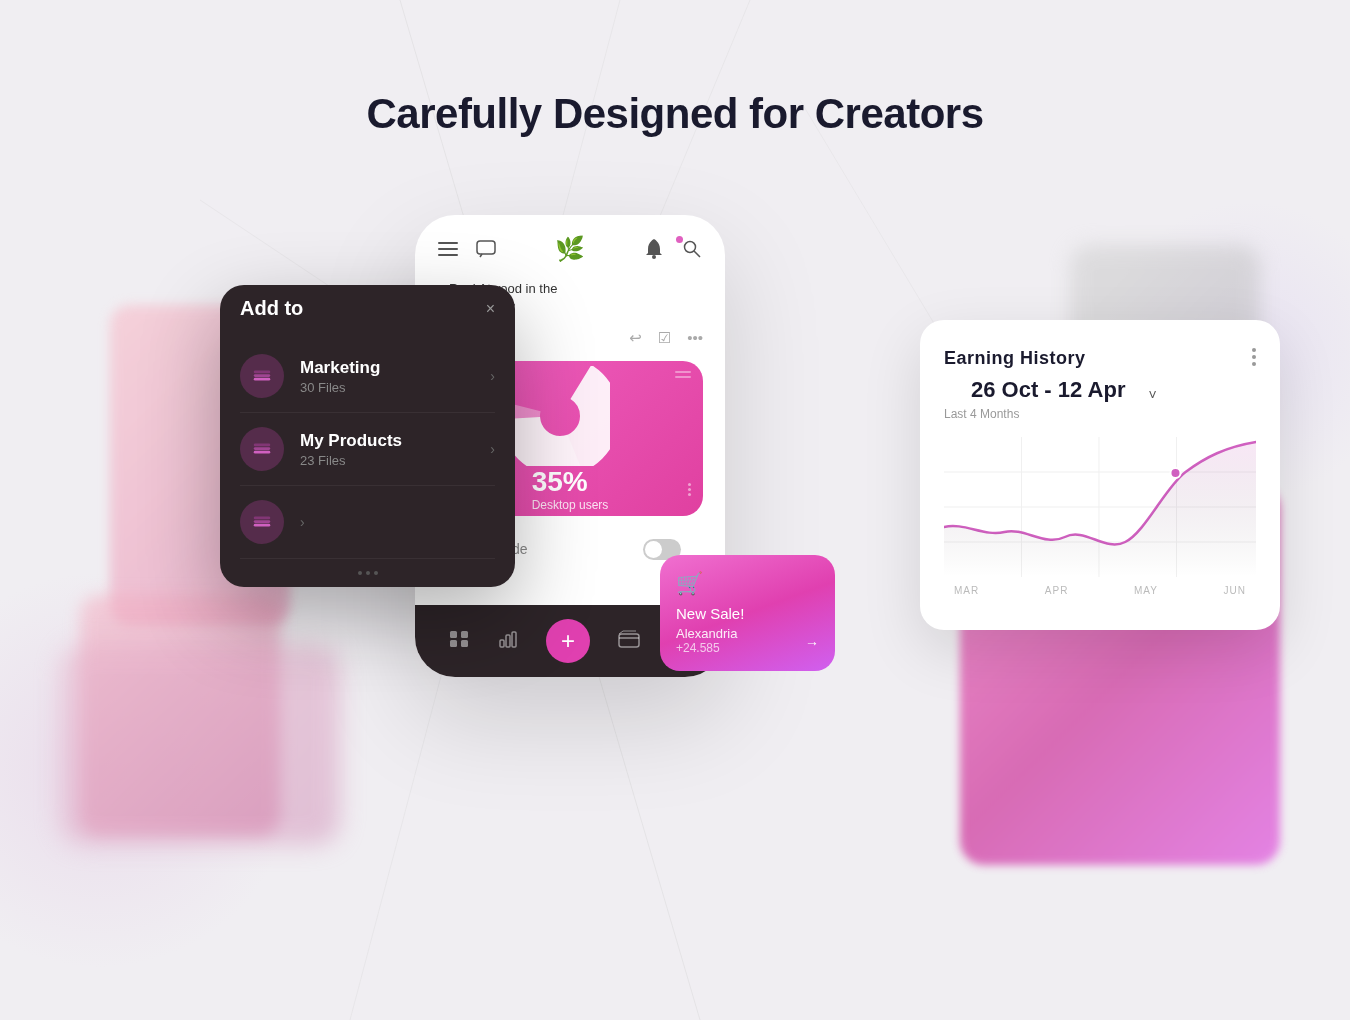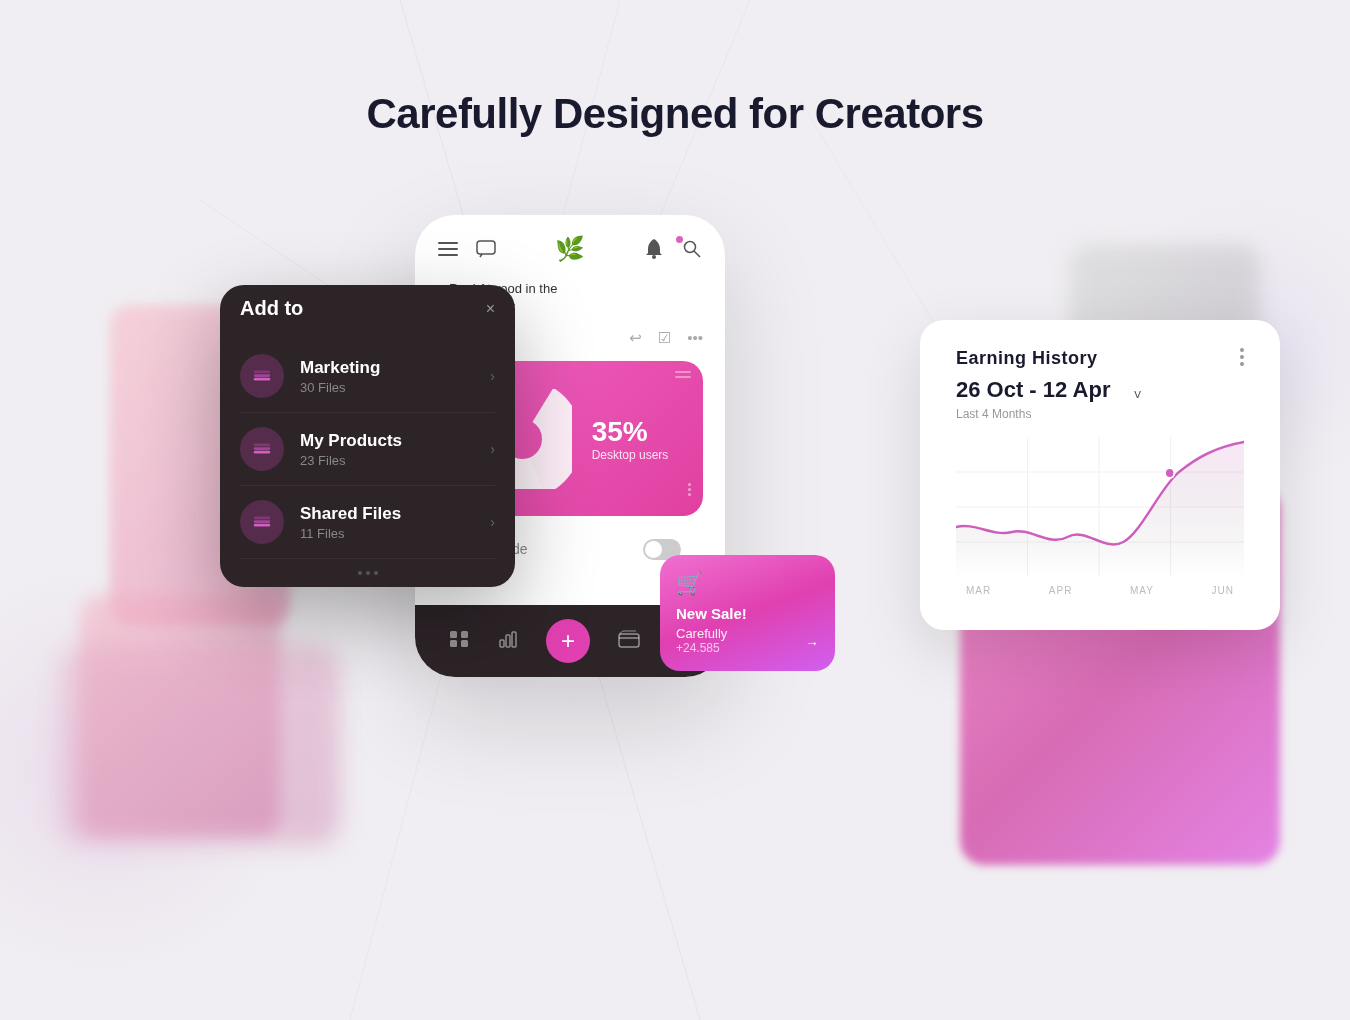--- a/index.html
+++ b/index.html
@@ -123,21 +123,21 @@
     .earning-card {
       position: absolute;
       right: 70px;
       top: 135px;
       width: 360px;
       height: 310px;
       background: white;
       border-radius: 24px;
       box-shadow: 0 20px 60px rgba(0,0,0,0.12);
       z-index: 5;
-      padding: 28px 36px 20px;
+      padding: 28px 24px 20px;
       overflow: hidden;
     }
 
     .earning-card-header {
       display: flex;
       justify-content: space-between;
       align-items: flex-start;
       margin-bottom: 8px;
     }
 
@@ -159,20 +159,21 @@
       height: 4px;
       background: #999;
       border-radius: 50%;
     }
 
     .earning-date-row {
       display: flex;
       align-items: flex-end;
       gap: 23px;
       margin-bottom: 4px;
+      margin-left: 27px;
     }
 
     .earning-date {
       font-size: 22px;
       font-weight: 700;
       color: #1a1a2e;
     }
 
     .earning-chevron {
       font-size: 14px;
@@ -390,20 +391,21 @@
       width: 100%;
       height: 155px;
       background: linear-gradient(135deg, #f060c0, #e040a0);
       border-radius: 20px;
       display: flex;
       align-items: center;
       justify-content: center;
       margin-bottom: 14px;
       position: relative;
       overflow: hidden;
+      flex-direction: column;
     }
 
     .pie-lines {
       position: absolute;
       right: 12px;
       top: 10px;
       display: flex;
       flex-direction: column;
       gap: 3px;
     }
@@ -518,21 +520,21 @@
       z-index: 9;
     }
 
     .new-sale-icon {
       font-size: 22px;
       margin-bottom: 8px;
     }
 
     .new-sale-title {
       font-size: 15px;
-      font-weight: 700;
+      font-weight: 400;
       margin-bottom: 4px;
     }
 
     .new-sale-name {
       font-size: 13px;
       opacity: 0.9;
     }
 
     .new-sale-amount {
       font-size: 12px;
@@ -690,24 +692,20 @@
       <span class="item-chevron">›</span>
     </div>
 
     <div class="add-to-item">
       <div class="item-icon">
         <svg viewBox="0 0 24 24" fill="none">
           <rect x="3" y="14" width="18" height="3" rx="1.5" fill="#d060c0"></rect>
           <rect x="3" y="10" width="18" height="3" rx="1.5" fill="#c050b0" opacity="0.7"></rect>
           <rect x="3" y="6" width="18" height="3" rx="1.5" fill="#b040a0" opacity="0.5"></rect>
         </svg>
-      </div>
-      <div class="item-text">
-        <div class="item-name">Shared Files</div>
-        <div class="item-count">11 Files</div>
       </div>
       <span class="item-chevron">›</span>
     </div>
 
     <div style="text-align:center; margin-top:12px; display:flex; gap:4px; justify-content:center;">
       <div style="width:4px;height:4px;background:#555;border-radius:50%;"></div>
       <div style="width:4px;height:4px;background:#555;border-radius:50%;"></div>
       <div style="width:4px;height:4px;background:#555;border-radius:50%;"></div>
     </div>
   </div>
@@ -839,21 +837,21 @@
         </svg>
       </div>
     </div>
   </div>
 
   <div class="new-sale-card" style="position:absolute; left:660px; top:370px;">
     <div class="new-sale-icon">🛒</div>
     <div class="new-sale-title">New Sale!</div>
     <div style="display:flex; justify-content:space-between; align-items:center; margin-top:4px;">
       <div>
-        <div class="new-sale-name">Carefully</div>
+        <div class="new-sale-name">Alexandria</div>
         <div class="new-sale-amount">+24.585</div>
       </div>
       <div class="new-sale-arrow">→</div>
     </div>
   </div>
 
   <div class="earning-card">
     <div class="earning-card-header">
       <div class="earning-title">Earning History</div>
       <div class="earning-dots">

